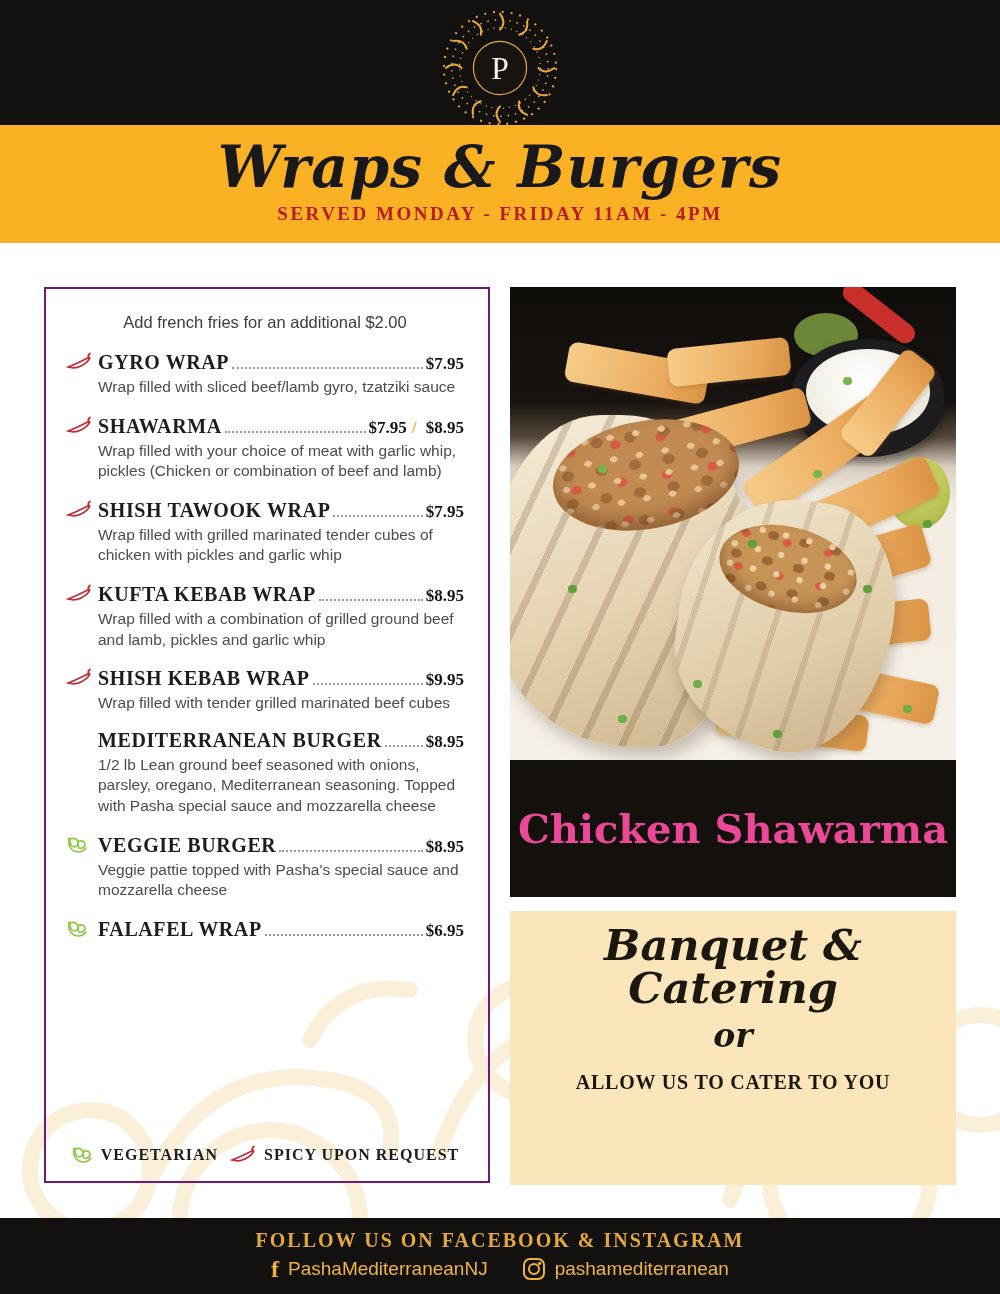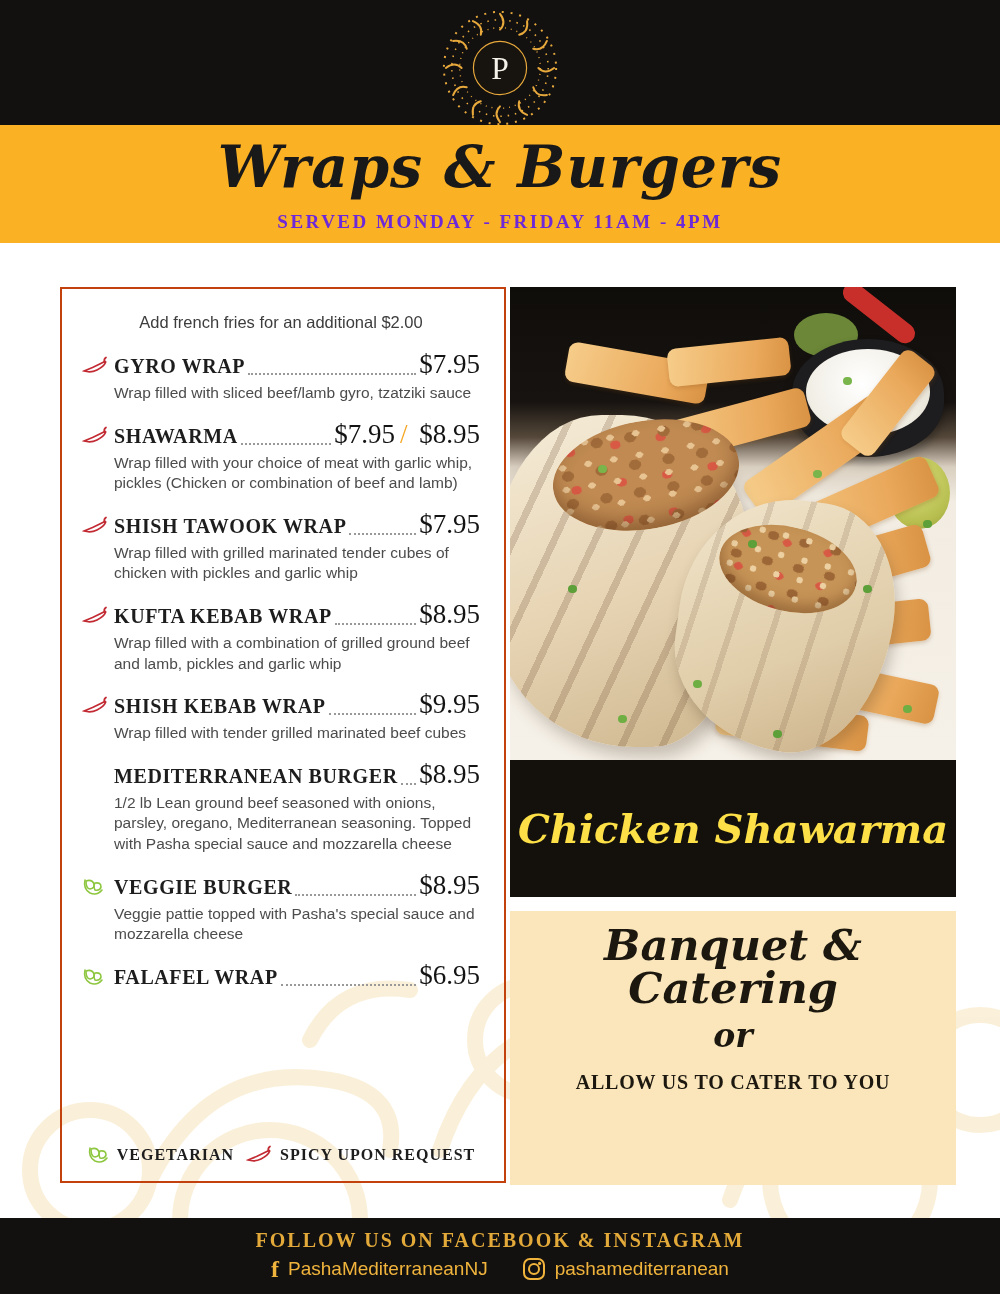--- a/index.html
+++ b/index.html
@@ -7,39 +7,39 @@
         overflow:hidden;font-family:"Liberation Sans",sans-serif;}
 
   
   .top-band{position:absolute;top:0;left:0;width:100%;height:135px;background:#131110;}
   .logo{position:absolute;left:50%;top:4px;transform:translateX(-50%);}
 
   
   .orange-band{position:absolute;top:125px;left:0;width:100%;height:118px;background:#fbb124;text-align:center;}
   .band-title{font-family:"DejaVu Serif",serif;font-style:italic;font-weight:700;font-size:57px;
               color:#191919;line-height:1;margin-top:13px;letter-spacing:1px;}
-  .band-sub{font-family:"Liberation Serif",serif;font-weight:700;font-size:19px;color:#6d28d9;
-            letter-spacing:2.5px;margin-top:16px;}
+  .band-sub{font-family:"Liberation Serif",serif;font-weight:700;font-size:19px;color:#b91c1c;
+            letter-spacing:2.5px;margin-top:8px;}
 
   
   .watermark{position:absolute;left:-30px;top:920px;width:1060px;height:300px;pointer-events:none;}
 
   
   .menu-panel{position:absolute;left:44px;top:287px;width:446px;height:896px;box-sizing:border-box;
-              border:2px solid #c2410c;background:transparent;padding:24px 24px 16px 20px;
-              display:flex;flex-direction:column;margin-left:16px;}
+              border:2px solid #701a75;background:transparent;padding:24px 24px 16px 20px;
+              display:flex;flex-direction:column;}
   .menu-note{text-align:center;font-size:16.5px;color:#3d3d3d;margin-bottom:17px;}
   .menu-item{margin-bottom:15px;}
   .item-row{display:flex;align-items:baseline;}
   .item-icon{flex:0 0 32px;width:32px;position:relative;top:3px;}
   .item-icon svg{display:block;}
   .item-name{font-family:"Liberation Serif",serif;font-weight:700;font-size:20px;letter-spacing:0.6px;
              color:#1d1d1d;white-space:nowrap;}
   .leader{flex:1;border-bottom:2.5px dotted #999;margin:0 3px 5px;align-self:flex-end;min-width:12px;}
-  .item-price{font-family:"Liberation Serif",serif;font-weight:400;font-size:27px;color:#141414;white-space:nowrap;}
+  .item-price{font-family:"Liberation Serif",serif;font-weight:700;font-size:17px;color:#141414;white-space:nowrap;}
   .slash{color:#f5a623;padding:0 5px;}
   .item-desc{margin-left:32px;font-size:15.5px;color:#4c4c4c;line-height:1.33;margin-top:3px;max-width:368px;}
   .legend{margin-top:auto;display:flex;justify-content:center;align-items:center;gap:12px;
           font-family:"Liberation Serif",serif;font-weight:700;font-size:16px;letter-spacing:1px;color:#1d1d1d;}
   .leg-item{display:flex;align-items:center;gap:8px;}
 
   
   .right-col{position:absolute;left:510px;top:287px;width:446px;}
 
   
@@ -91,21 +91,21 @@
                              radial-gradient(#d85a45 15%,transparent 16%);
             background-size:24px 20px,32px 26px,42px 34px;
             box-shadow:inset 0 -8px 14px rgba(90,50,20,.4);}
   .ph-parsley{left:0;top:0;width:5px;height:4px;border-radius:2px;background:transparent;
           box-shadow:60px 300px 0 2px #5d9f38,110px 430px 0 2px #6fae43,240px 255px 0 2px #5d9f38,
                      305px 185px 0 2px #79b54a,355px 300px 0 2px #5d9f38,395px 420px 0 2px #6fae43,
                      265px 445px 0 2px #5d9f38,335px 92px 0 2px #79b54a,415px 235px 0 2px #5d9f38,
                      185px 395px 0 2px #6fae43,90px 180px 0 2px #79b54a;}
 
   .caption-band{width:446px;height:137px;background:#14110c;display:flex;align-items:center;justify-content:center;}
-  .caption-text{font-family:"DejaVu Serif",serif;font-style:italic;font-weight:700;font-size:40px;color:#fde047;}
+  .caption-text{font-family:"DejaVu Serif",serif;font-weight:700;font-size:40px;color:#ec4899;}
 
   .banquet{width:446px;height:274px;margin-top:14px;background:#fae6ba;box-sizing:border-box;
            text-align:center;padding-top:13px;}
   .banquet-title{font-family:"DejaVu Serif",serif;font-style:italic;font-weight:700;font-size:43px;
                  color:#1c180f;line-height:1;}
   .banquet-line1{font-family:"Liberation Serif",serif;font-weight:700;font-size:20px;color:#1c180f;
                  letter-spacing:0.8px;line-height:1.25;margin:16px auto 0;width:330px;}
   .banquet-or{font-family:"DejaVu Serif",serif;font-style:italic;font-weight:700;font-size:33px;color:#1c180f;margin-top:6px;}
   .banquet-line2{font-family:"Liberation Serif",serif;font-weight:700;font-size:20px;color:#1c180f;
                  letter-spacing:0.8px;margin-top:16px;}

